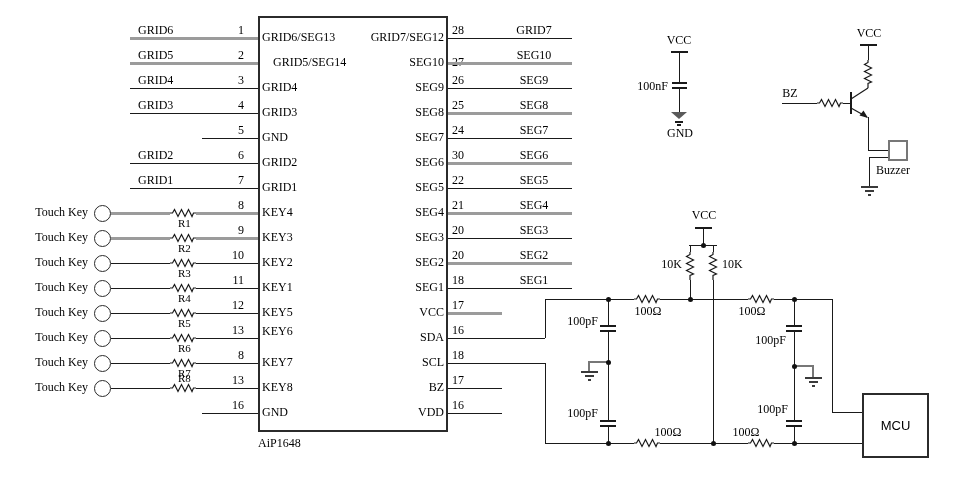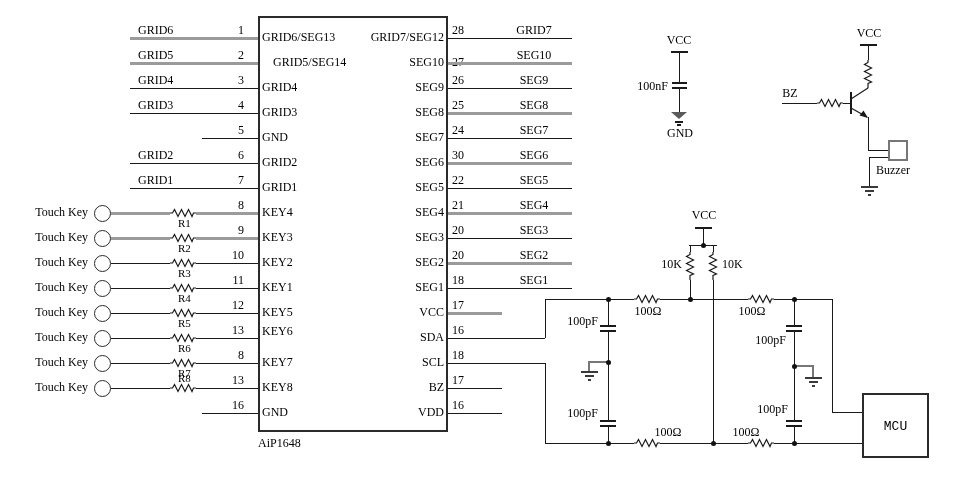--- a/index.html
+++ b/index.html
@@ -15,21 +15,21 @@
   .rz{position:absolute}
   .cap{position:absolute;height:8px}
   .cap i{position:absolute;left:0;right:0;height:2px;background:#1a1a1a}
   .cap i:first-child{top:0}.cap i:last-child{top:5px}
   .gnd{position:absolute;width:17px;height:11px}
   .gnd i{position:absolute;height:2px;background:#3a3a3a}
   .gnd i:nth-child(1){left:0;right:0;top:0}
   .gnd i:nth-child(2){left:4px;right:4px;top:4px}
   .gnd i:nth-child(3){left:7px;right:7px;top:8px}
   .gtri{position:absolute;width:0;height:0;border-left:8px solid transparent;border-right:8px solid transparent;border-top:7px solid #5a5a5a}
-  .mcu-label{font-family:Liberation Mono, monospace;font-size:13px;color:#000}
+  .mcu-label{font-family:Liberation Sans, sans-serif;font-size:13px;color:#000}
 </style>
 </head>
 <body>
 
 <svg width="0" height="0" style="position:absolute">
   <defs>
     <g id="zzh">
         <polyline points="0,5 2.5,5 4.5,1.5 8,8.5 11.5,1.5 15,8.5 18.5,1.5 22,8.5 23.5,5 26,5" fill="none" stroke="#1a1a1a" stroke-width="1.2"></polyline>
       </g>
     <g id="zzv">

